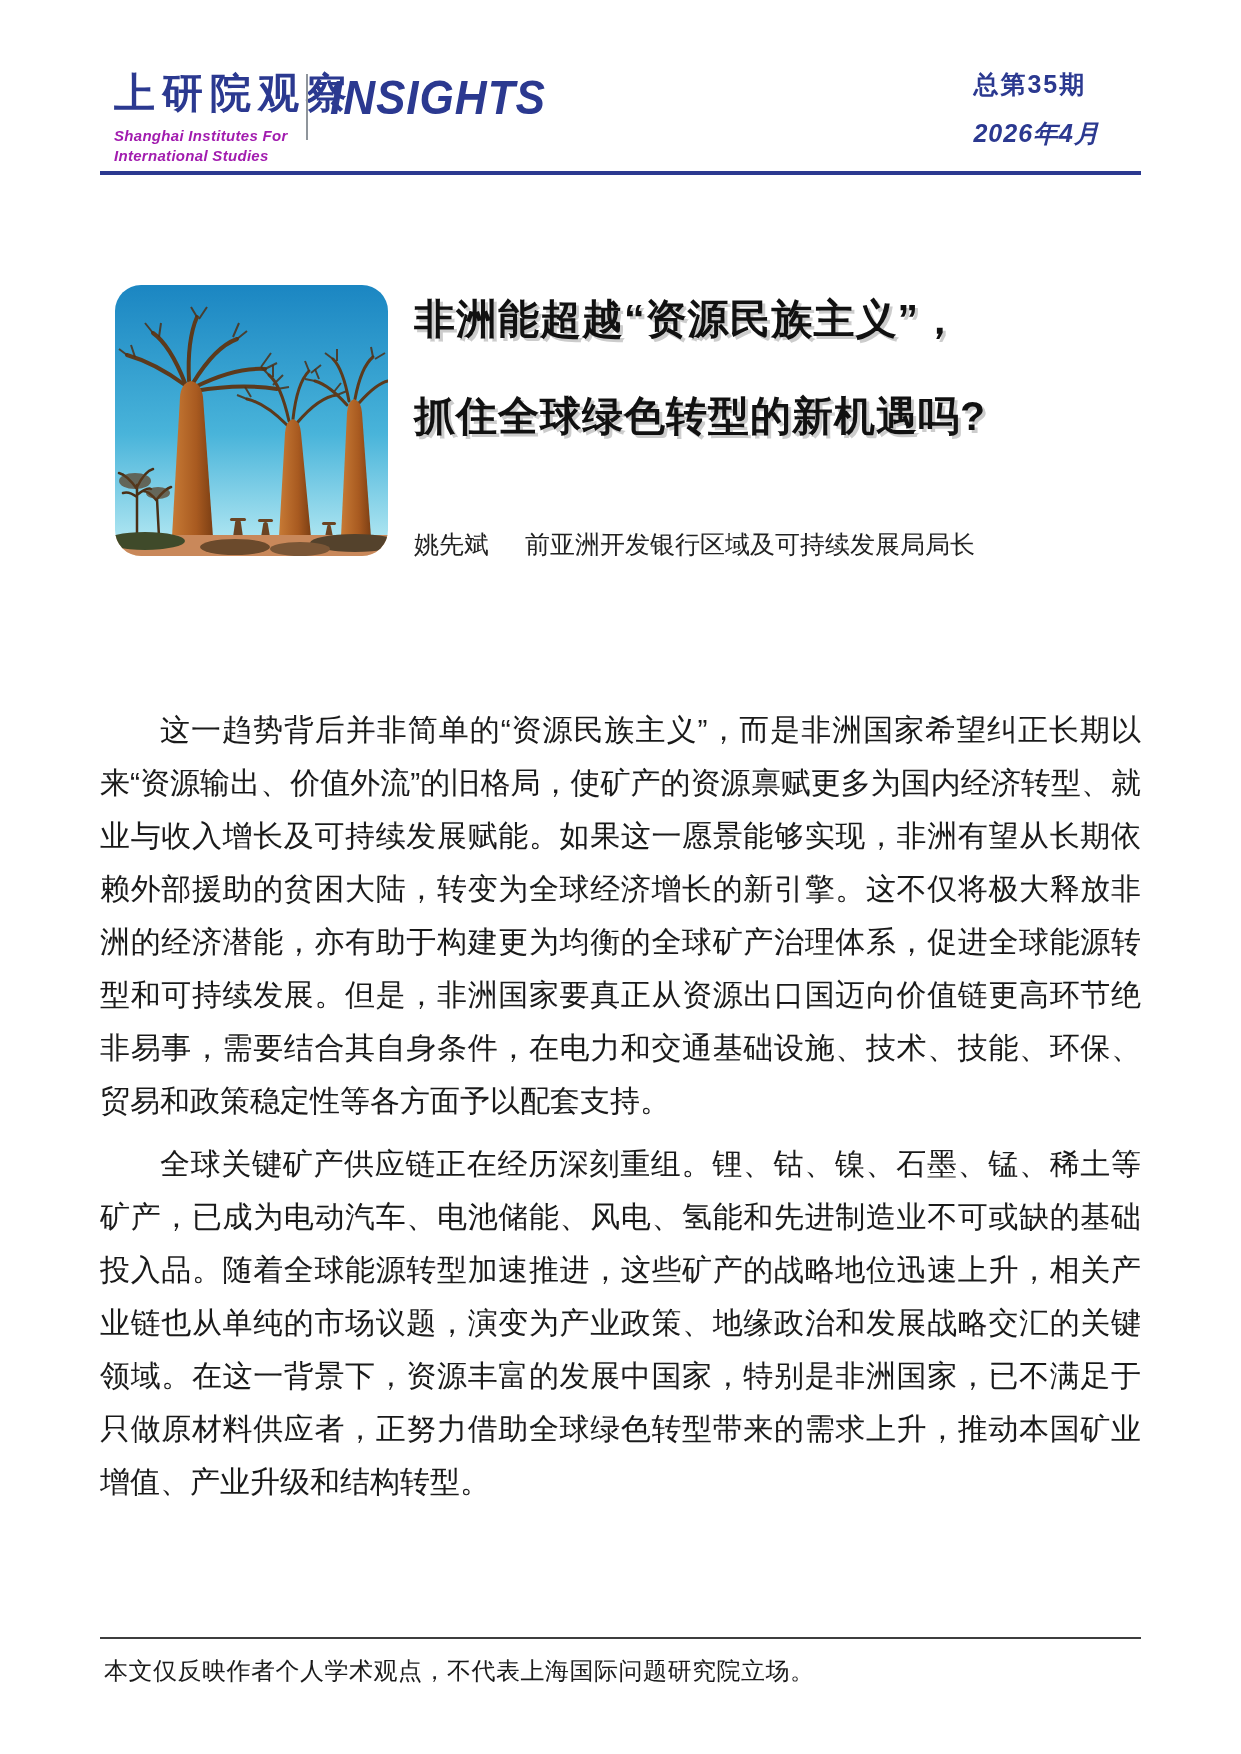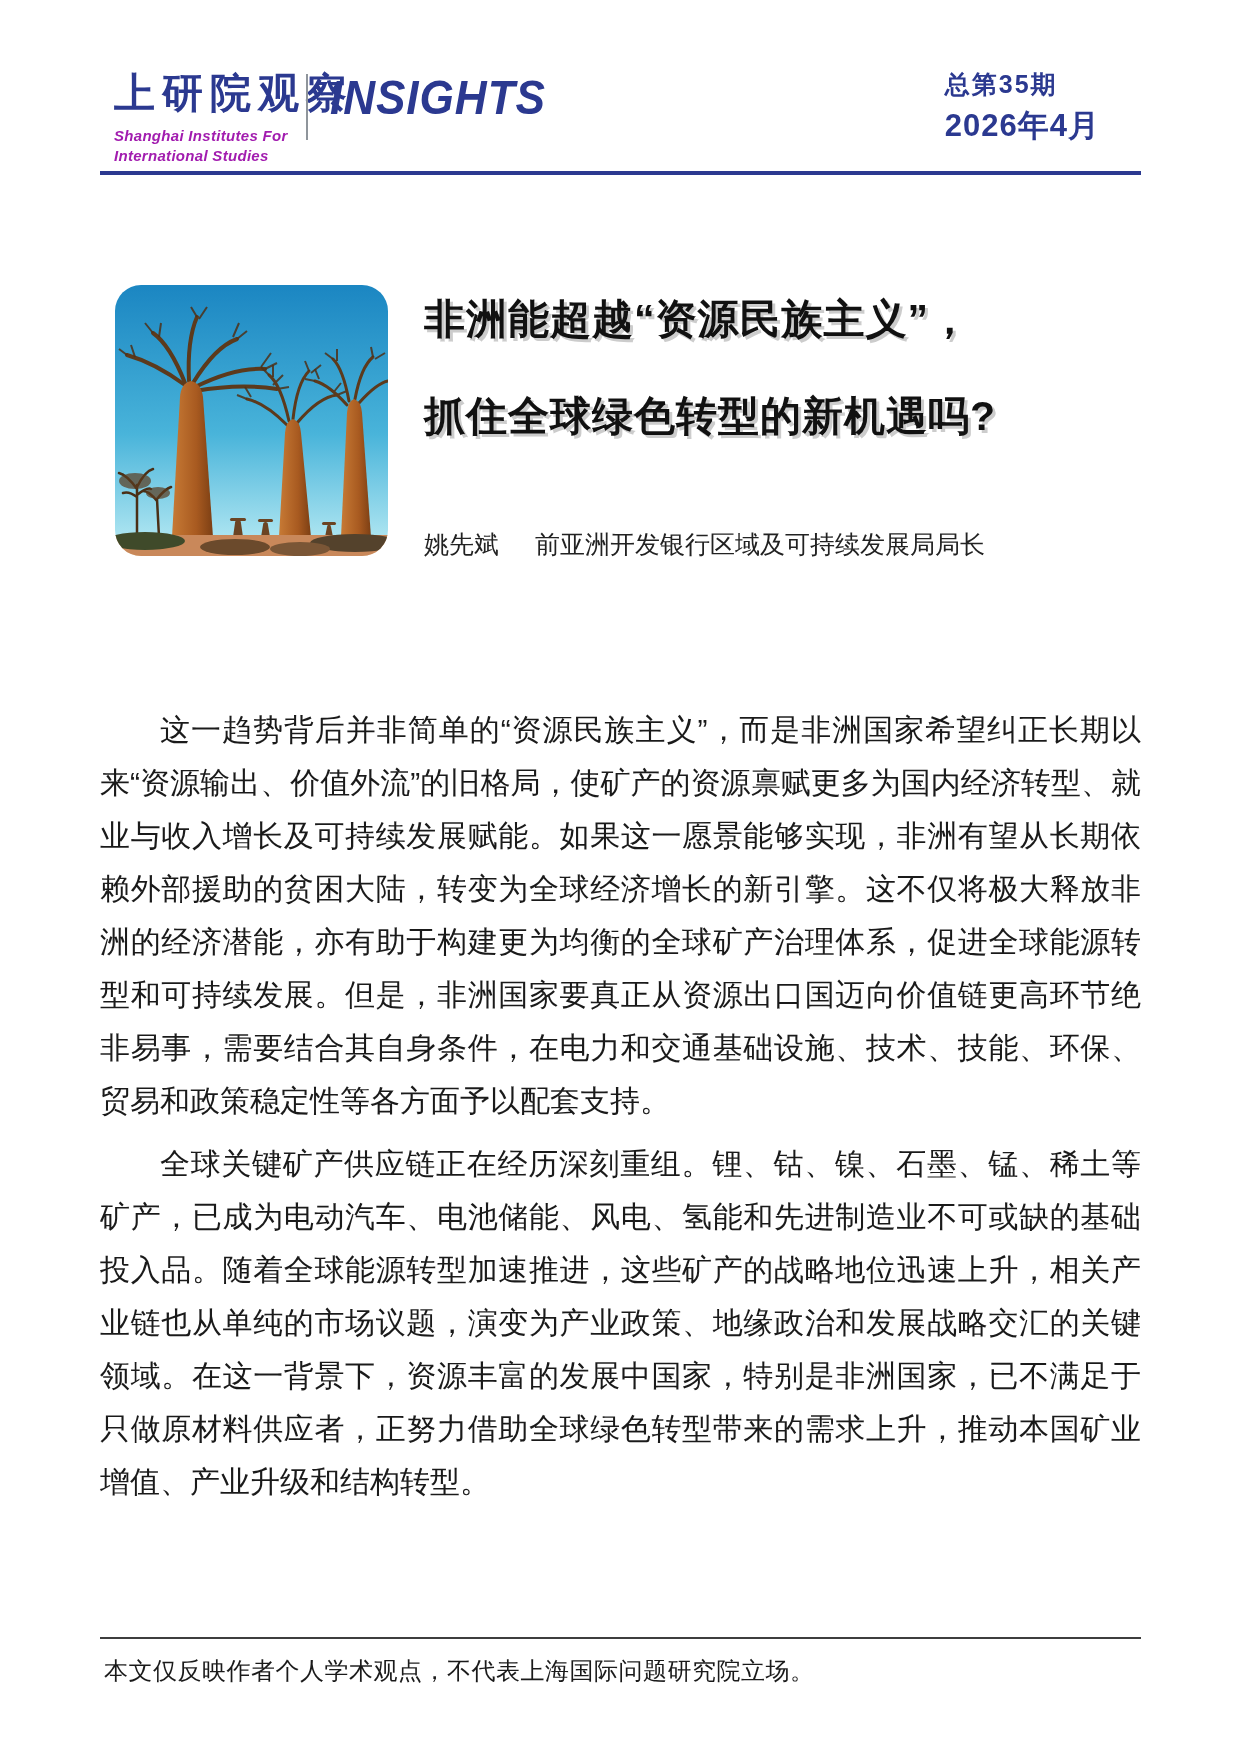--- a/index.html
+++ b/index.html
@@ -42,34 +42,34 @@
     font-size: 48px; font-weight: bold; font-style: italic;
     color: #2b3990; letter-spacing: 1px;
     transform: scaleX(0.92); transform-origin: left center;
     white-space: nowrap;
   }
   .issue-block {
     position: absolute; right: 141px; top: 68px;
     color: #2b3990; font-weight: bold;
   }
   .issue-no { font-size: 25px; letter-spacing: 2px; }
-  .issue-date { font-size: 31px; margin-top: 4px; letter-spacing: 1px; }
+  .issue-date { font-size: 25px; font-style: italic; margin-top: 16px; letter-spacing: 1px; }
   .header-rule {
     position: absolute; left: 100px; top: 171px;
     width: 1041px; height: 4px; background: #2b3990;
   }
 
   
   .photo {
     position: absolute; left: 115px; top: 285px;
     width: 273px; height: 271px;
     border-radius: 26px; overflow: hidden;
   }
   .photo svg { display: block; width: 100%; height: 100%; }
-  .title-block { position: absolute; left: 424px; top: 296px; width: 660px; }
+  .title-block { position: absolute; left: 414px; top: 296px; width: 660px; }
   .title-line {
     margin: 0;
     font-size: 41px; font-weight: 900; color: #111111;
     letter-spacing: 1px; line-height: 1.15; white-space: nowrap;
     text-shadow: 3px 3px 0 rgba(110,110,110,0.35);
   }
   .title-line2 { margin-top: 50px; }
   .byline {
     margin-top: 88px;
     font-family: "Liberation Serif", serif;

